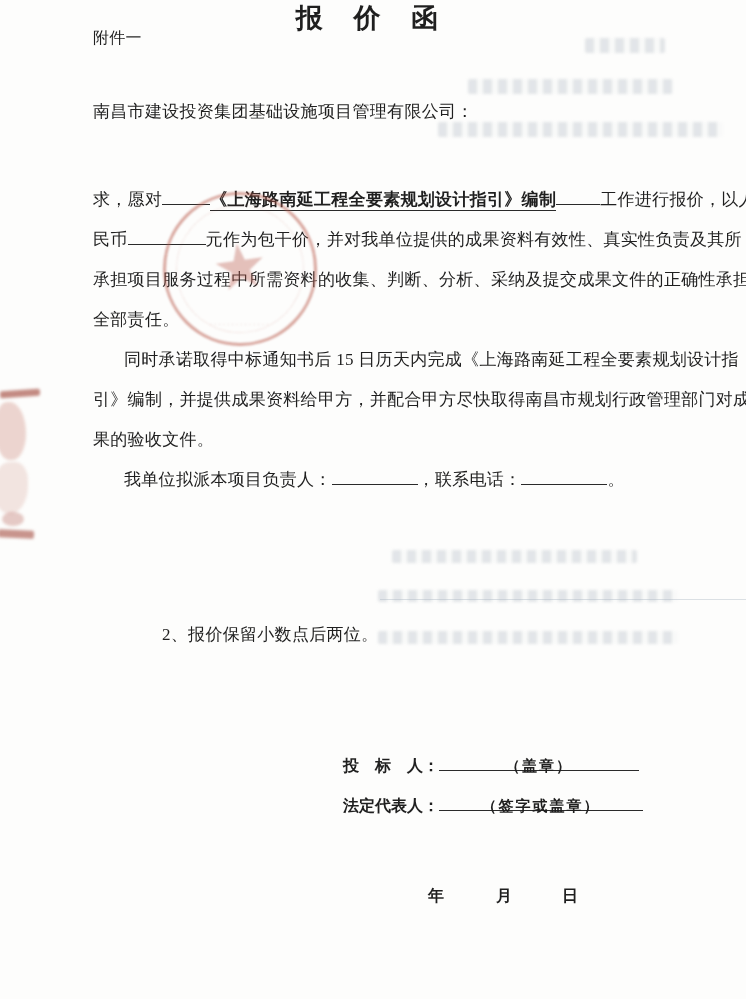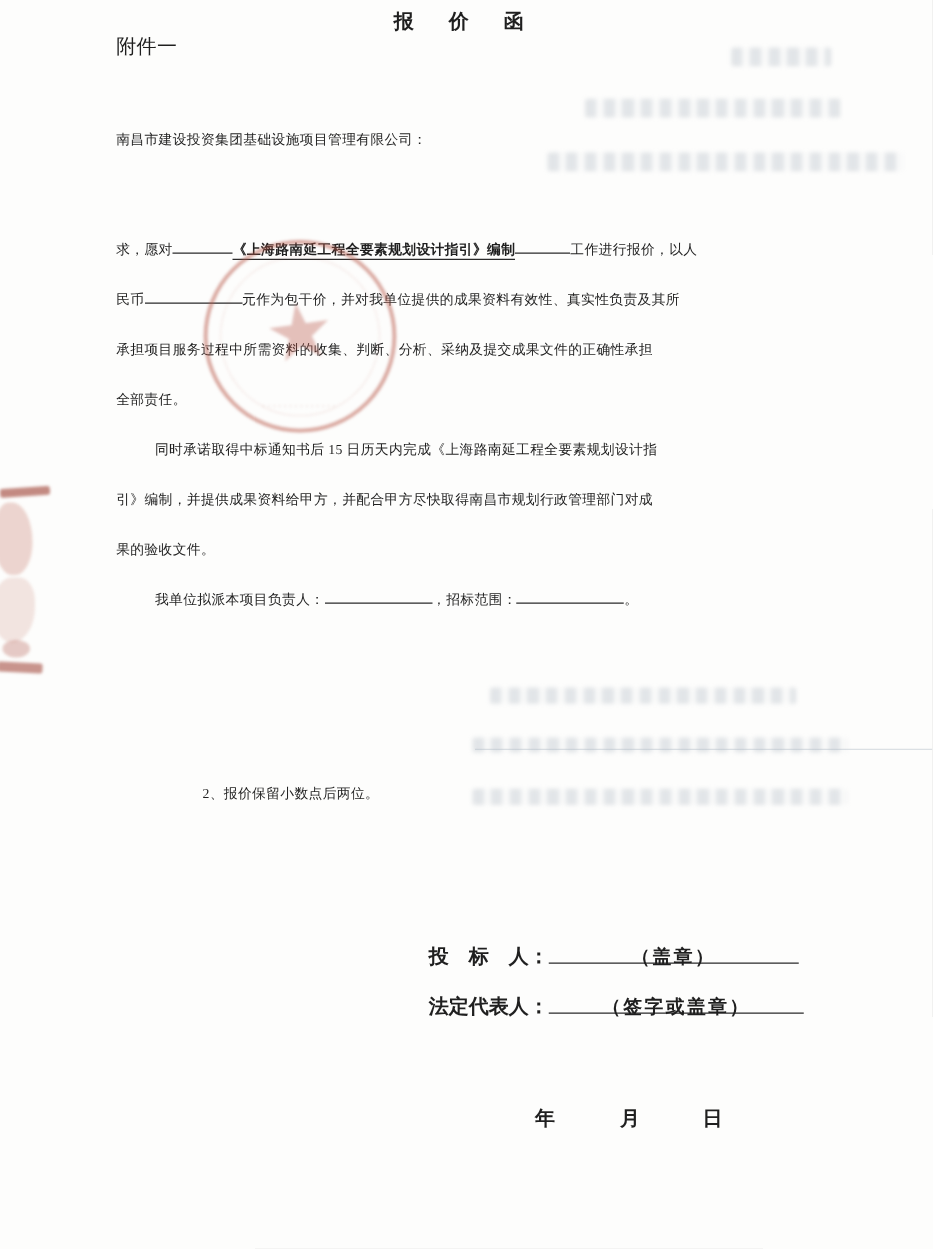--- a/index.html
+++ b/index.html
@@ -3,26 +3,26 @@
 <meta charset="utf-8">
 <style>
   html,body{margin:0;padding:0;background:#e8e8e8;}
   .page{
     position:relative; width:746px; height:999px;
     background:#fdfdfc; overflow:hidden;
     font-family:"Liberation Serif","DejaVu Serif",serif;
     color:#1f1f1f;
   }
   .abs{position:absolute; white-space:nowrap;}
-  .bodyline{font-size:11px; line-height:40px; height:40px; letter-spacing:0.3px;}
+  .bodyline{font-size:17px; line-height:40px; height:40px; letter-spacing:0.3px;}
   .bold{font-weight:normal;}
   .indent{padding-left:31px;}
   .doc-title{
     left:0; top:54; width:746px; text-align:center;
-    font-size:16px; font-weight:bold; letter-spacing:12px; line-height:36px;
+    font-size:27px; font-weight:bold; letter-spacing:12px; line-height:36px;
   }
   .blank{
     display:inline-block; border-bottom:1.5px solid #2a2a2a; height:20px;
     vertical-align:baseline;
   }
   .title-underlined{
     font-weight:bold; border-bottom:1.5px solid #2a2a2a; padding-bottom:1px;
   }
   .sig-row{font-size:16px; line-height:40px; height:40px;}
   .sig-label{font-weight:bold; display:inline-block;}
@@ -101,21 +101,21 @@
   </div>
 
   <div class="abs bodyline" style="left:93px; top:260px;">承担项目服务过程中所需资料的收集、判断、分析、采纳及提交成果文件的正确性承担</div>
   <div class="abs bodyline" style="left:93px; top:300px;">全部责任。</div>
 
   <div class="abs bodyline indent" style="left:93px; top:340px;">同时承诺取得中标通知书后 15 日历天内完成《上海路南延工程全要素规划设计指</div>
   <div class="abs bodyline" style="left:93px; top:380px;">引》编制，并提供成果资料给甲方，并配合甲方尽快取得南昌市规划行政管理部门对成</div>
   <div class="abs bodyline" style="left:93px; top:420px;">果的验收文件。</div>
 
   <div class="abs bodyline indent" style="left:93px; top:460px;">
-    <span>我单位拟派本项目负责人：</span><span class="blank" style="width:86px;"></span><span>，招标范围：</span><span class="blank" style="width:86px;"></span><span>。</span>
+    <span>我单位拟派本项目负责人：</span><span class="blank" style="width:86px;"></span><span>，联系电话：</span><span class="blank" style="width:86px;"></span><span>。</span>
   </div>
 
 
   <div class="abs bodyline" style="left:162px; top:615px;">2、报价保留小数点后两位。</div>
 
   <div class="abs sig-row" style="left:343px; top:746px;">
     <span class="sig-label">投　标　人：</span><span class="sig-line" style="width:200px;">（盖章）</span>
   </div>
   <div class="abs sig-row" style="left:343px; top:786px;">
     <span class="sig-label">法定代表人：</span><span class="sig-line" style="width:204px;">（签字或盖章）</span>

